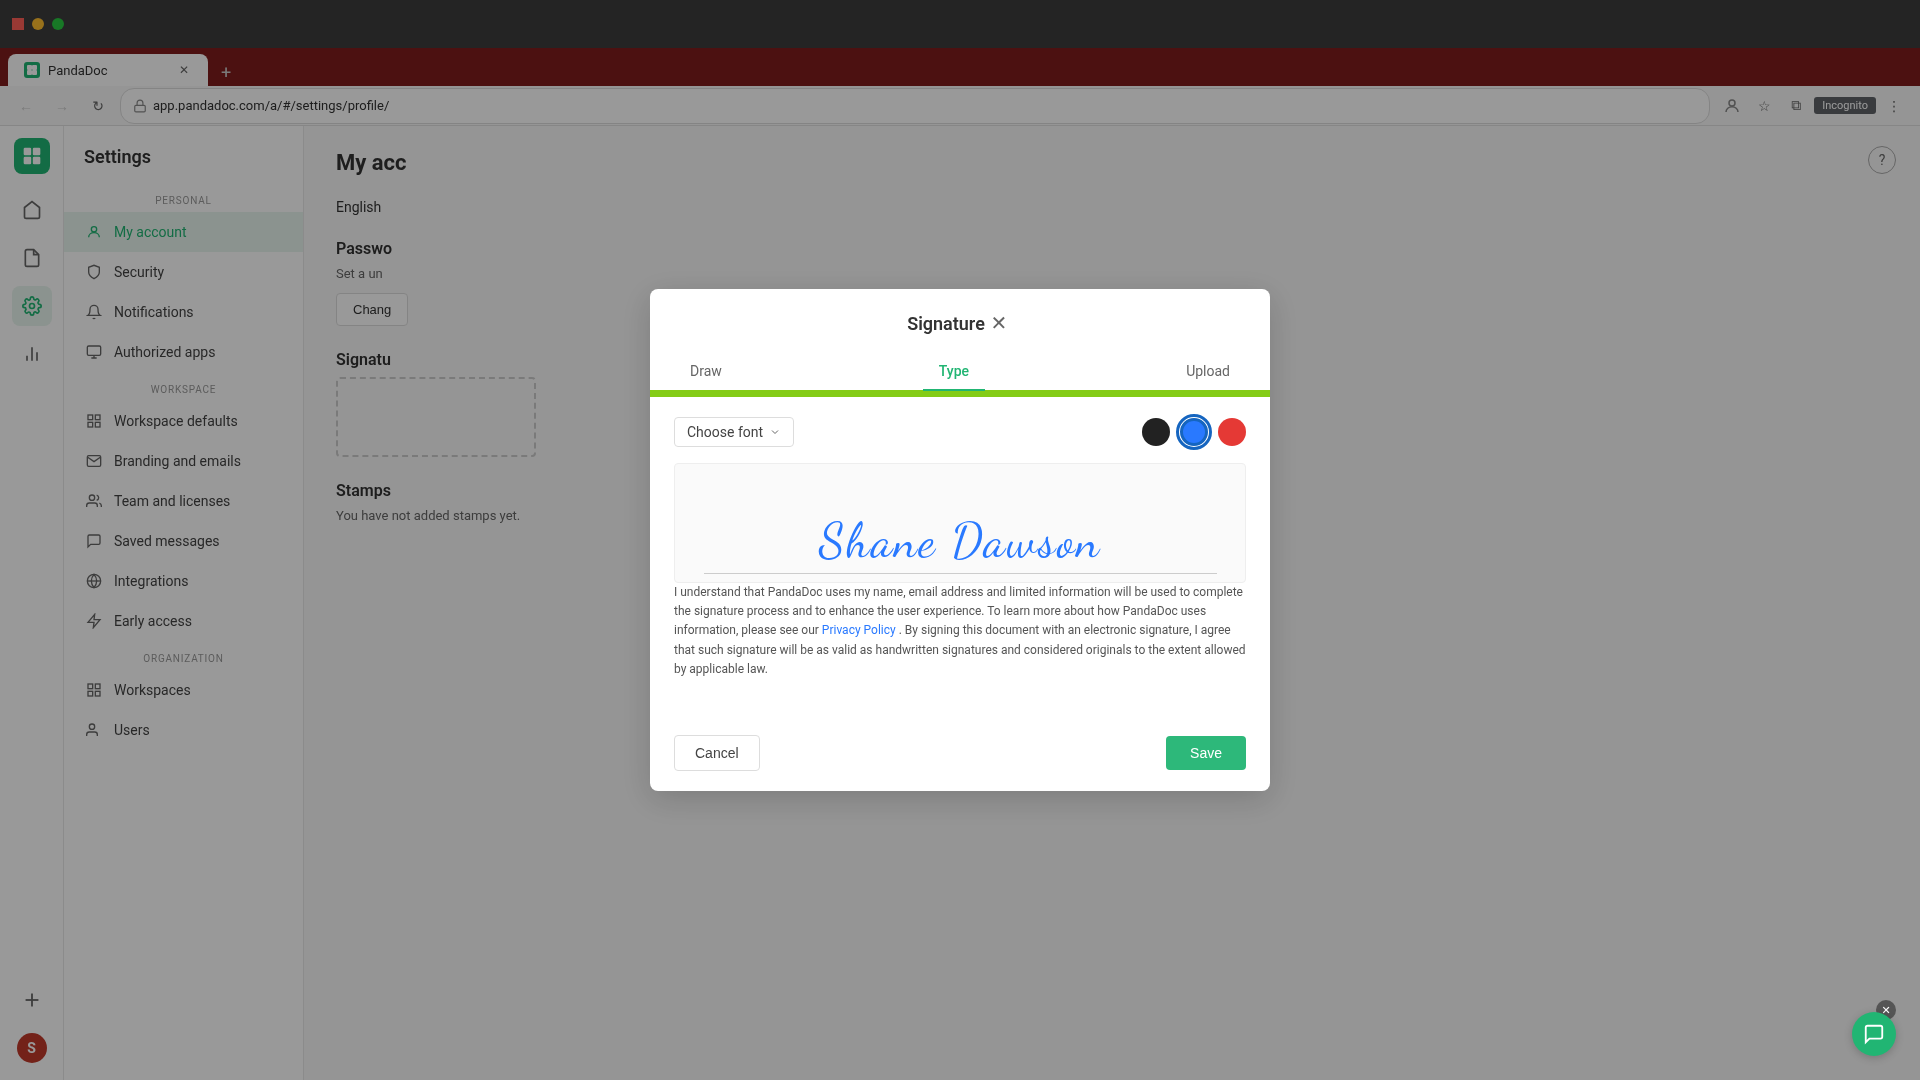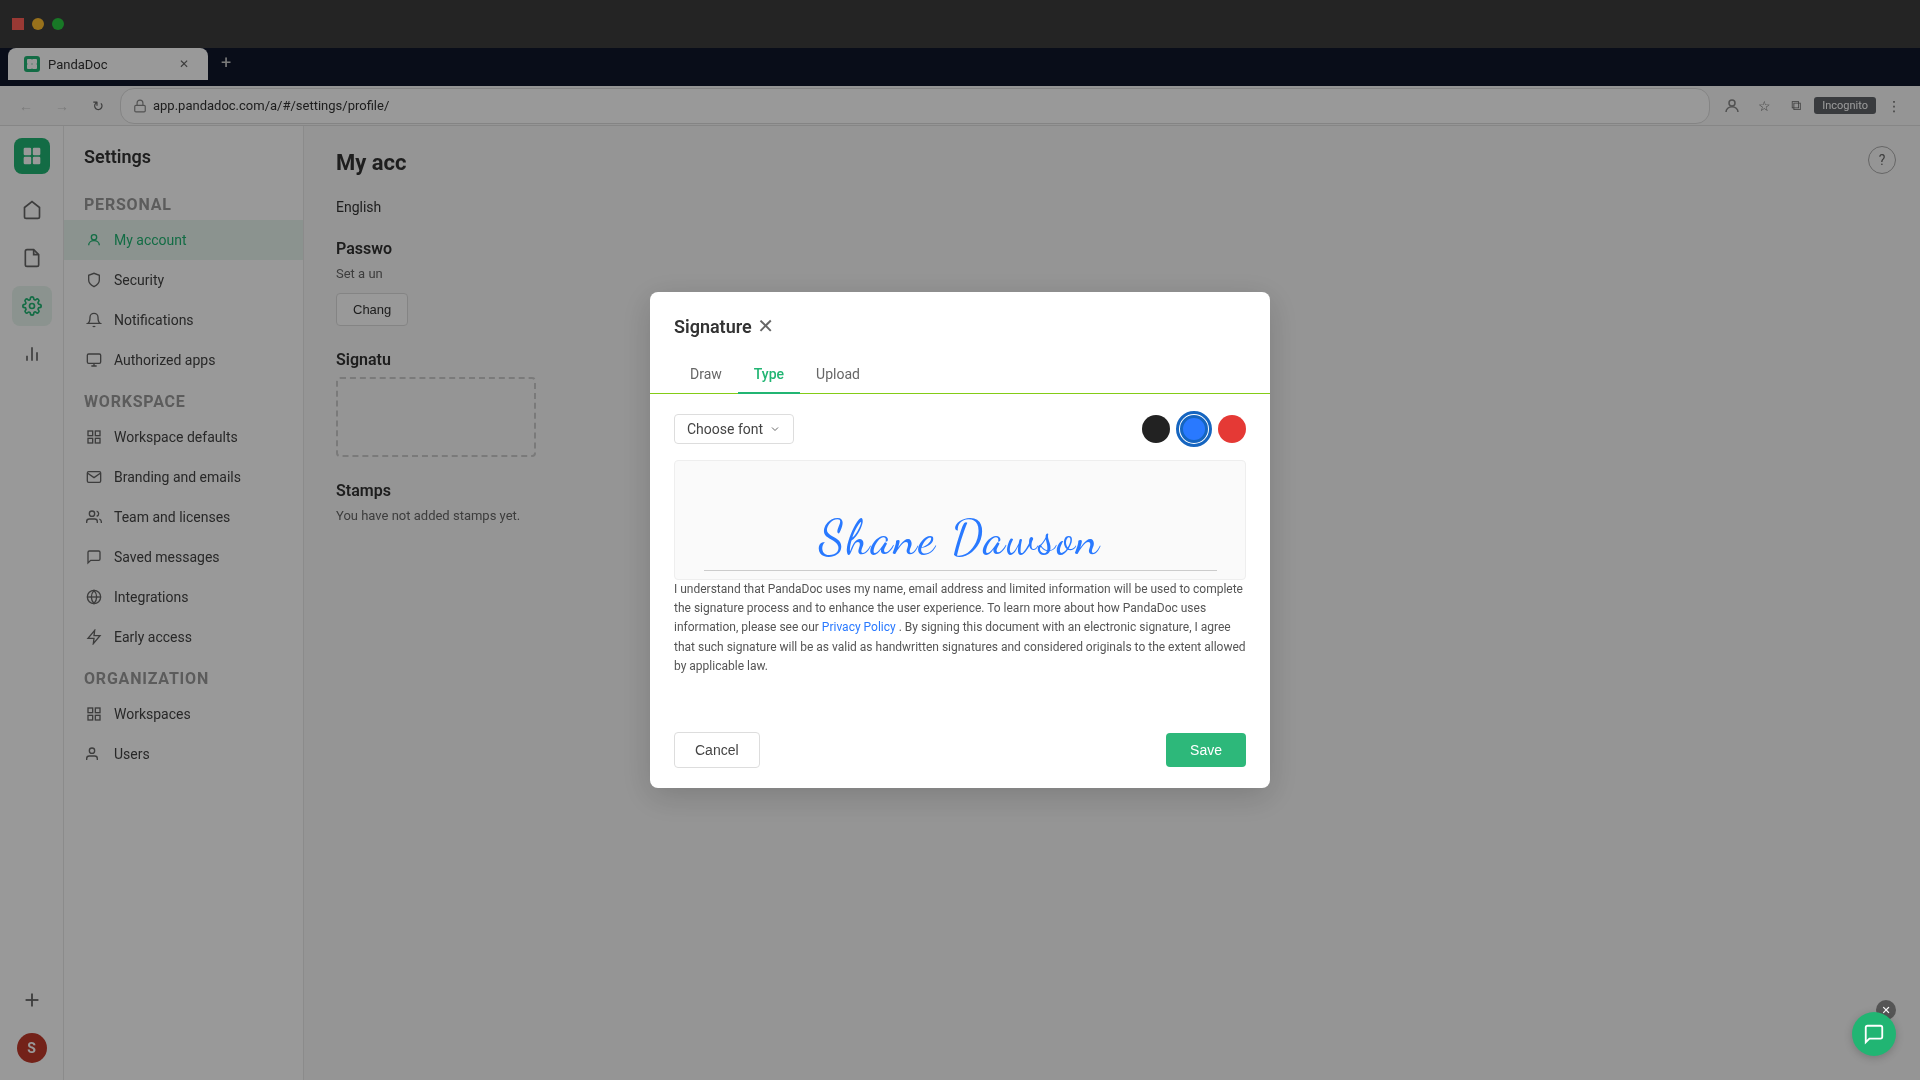--- a/index.html
+++ b/index.html
@@ -1,20 +1,20 @@
 <!DOCTYPE html>
 <html><head>
   <meta charset="utf-8">
   <style>
     * { box-sizing: border-box; margin: 0; padding: 0; }
     body { font-family: -apple-system, BlinkMacSystemFont, 'Segoe UI', Roboto, sans-serif; background: #f5f5f5; overflow: hidden; }
 
     
     .browser-chrome { background: #3c3c3c; height: 48px; display: flex; align-items: center; padding: 0 12px; gap: 8px; }
-    .browser-tabs { background: #0f172a; height: 38px; display: flex; padding: 0 8px; }
+    .browser-tabs { background: #7f1d1d; height: 38px; display: flex; align-items: flex-end; padding: 0 8px; }
     .browser-tab { background: #fff; border-radius: 8px 8px 0 0; padding: 0 16px; height: 32px; display: flex; align-items: center; gap: 8px; font-size: 13px; color: #333; min-width: 200px; }
     .browser-tab .tab-favicon { width: 16px; height: 16px; background: #21b573; border-radius: 3px; display: flex; align-items: center; justify-content: center; color: white; font-size: 10px; font-weight: bold; }
     .tab-close { margin-left: auto; width: 16px; height: 16px; display: flex; align-items: center; justify-content: center; border-radius: 50%; cursor: pointer; color: #666; font-size: 12px; }
     .new-tab-btn { width: 28px; height: 28px; display: flex; align-items: center; justify-content: center; color: #ccc; font-size: 18px; cursor: pointer; border-radius: 50%; margin-left: 4px; }
     .browser-nav { background: #f8f8f8; height: 40px; display: flex; align-items: center; padding: 0 12px; gap: 8px; border-bottom: 1px solid #e0e0e0; }
     .nav-btn { width: 28px; height: 28px; display: flex; align-items: center; justify-content: center; color: #666; cursor: pointer; border-radius: 50%; font-size: 14px; }
     .nav-btn.disabled { color: #ccc; cursor: default; }
     .address-bar { flex: 1; height: 36px; background: #fff; border: 1px solid #ddd; border-radius: 14px; padding: 0 12px; font-size: 13px; color: #333; display: flex; align-items: center; gap: 6px; }
     .address-text { flex: 1; font-size: 13px; color: #333; }
     .nav-right { display: flex; gap: 4px; align-items: center; }
@@ -26,21 +26,21 @@
 
     
     .left-rail { width: 64px; background: #fff; border-right: 1px solid #e8e8e8; display: flex; flex-direction: column; align-items: center; padding: 12px 0; gap: 8px; }
     .logo { width: 36px; height: 36px; background: #21b573; border-radius: 8px; display: flex; align-items: center; justify-content: center; color: white; font-size: 18px; font-weight: bold; margin-bottom: 8px; }
     .rail-icon { width: 40px; height: 40px; display: flex; align-items: center; justify-content: center; border-radius: 8px; cursor: pointer; color: #666; font-size: 18px; }
     .rail-icon.active { background: #e8f5ee; color: #21b573; }
 
     
     .sidebar { width: 240px; background: #fff; border-right: 1px solid #e8e8e8; padding: 20px 0; overflow-y: auto; }
     .settings-title { font-size: 18px; font-weight: 600; color: #333; padding: 0 20px 16px; }
-    .sidebar-section-label { font-size: 16px; font-weight: 700; color: #999; text-transform: uppercase; letter-spacing: 0.8px; padding: 12px 20px 6px; }
+    .sidebar-section-label { font-size: 10px; font-weight: 400; color: #999; text-transform: uppercase; letter-spacing: 0.8px; padding: 12px 20px 6px; text-align: center; }
     .sidebar-item { display: flex; align-items: center; gap: 10px; padding: 10px 20px; cursor: pointer; border-radius: 0; font-size: 14px; color: #444; }
     .sidebar-item.active { background: #e8f5ee; color: #21b573; }
     .sidebar-item .item-icon { width: 20px; height: 20px; display: flex; align-items: center; justify-content: center; font-size: 16px; color: #666; flex-shrink: 0; }
     .sidebar-item.active .item-icon { color: #21b573; }
 
     
     .main-content { flex: 1; padding: 24px 32px; overflow-y: auto; position: relative; }
     .page-title { font-size: 22px; font-weight: 700; color: #333; margin-bottom: 24px; }
     .section-value { font-size: 14px; color: #333; }
     .section-block { margin-bottom: 24px; }
@@ -48,24 +48,24 @@
     .section-desc { font-size: 13px; color: #666; margin-bottom: 12px; }
     .btn-outline { border: 1px solid #ddd; background: white; padding: 8px 16px; border-radius: 4px; font-size: 13px; cursor: pointer; color: #333; }
 
     .signature-box { border: 2px dashed #ccc; border-radius: 4px; width: 200px; height: 80px; display: flex; align-items: center; justify-content: center; margin-bottom: 16px; }
 
     
     .overlay { position: fixed; top: 0; left: 0; width: 100%; height: 100%; background: rgba(0,0,0,0.4); z-index: 100; display: flex; align-items: center; justify-content: center; }
 
     
     .modal { background: #fff; border-radius: 8px; width: 620px; box-shadow: 0 8px 32px rgba(0,0,0,0.18); overflow: hidden; }
-    .modal-header { display: flex; align-items: center; justify-content: flex-start; padding: 20px 24px 0; }
+    .modal-header { display: flex; align-items: center; justify-content: center; padding: 20px 24px 0; }
     .modal-title { font-size: 18px; font-weight: 600; color: #333; }
     .modal-close { width: 28px; height: 28px; display: flex; align-items: center; justify-content: center; cursor: pointer; color: #666; font-size: 20px; border-radius: 4px; }
-    .modal-tabs { display: flex; gap: 0; padding: 0 24px; border-bottom: 1px solid #84cc16; margin-top: 16px; }
+    .modal-tabs { display: flex; gap: 0; padding: 0 24px; border-bottom: 7px solid #84cc16; margin-top: 16px; justify-content: space-between; }
     .modal-tab { padding: 10px 16px; font-size: 14px; color: #666; cursor: pointer; border-bottom: 2px solid transparent; margin-bottom: -1px; }
     .modal-tab.active { color: #21b573; border-bottom: 2px solid #21b573; font-weight: 500; }
     .modal-body { padding: 20px 24px; }
     .font-color-row { display: flex; align-items: center; justify-content: space-between; margin-bottom: 16px; }
     .font-chooser { display: flex; align-items: center; gap: 6px; padding: 6px 12px; border: 1px solid #ddd; border-radius: 4px; font-size: 14px; cursor: pointer; color: #444; background: white; }
     .color-circles { display: flex; gap: 10px; }
     .color-circle { width: 28px; height: 28px; border-radius: 50%; cursor: pointer; border: 3px solid transparent; }
     .color-circle.selected { border: 3px solid #bbb; }
     .color-black { background: #222; }
     .color-blue { background: #2979ff; border: 3px solid #1565c0 !important; }

